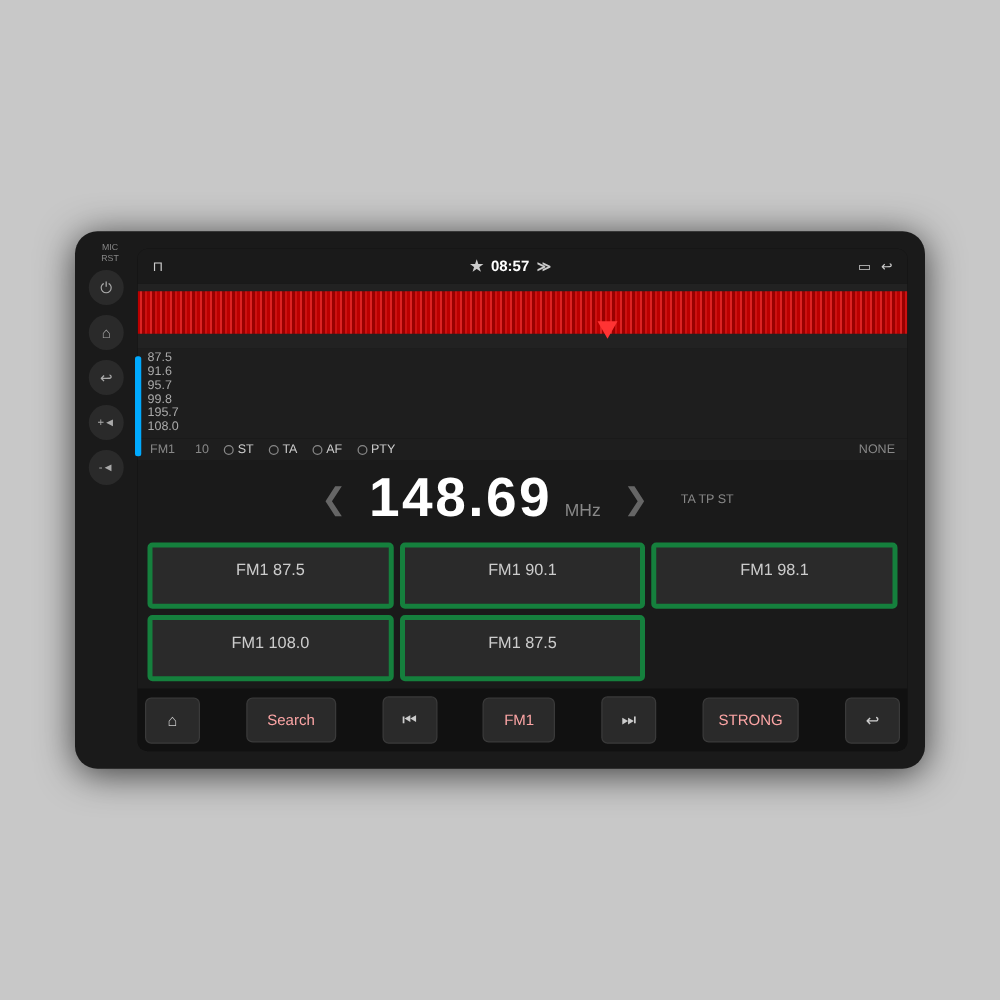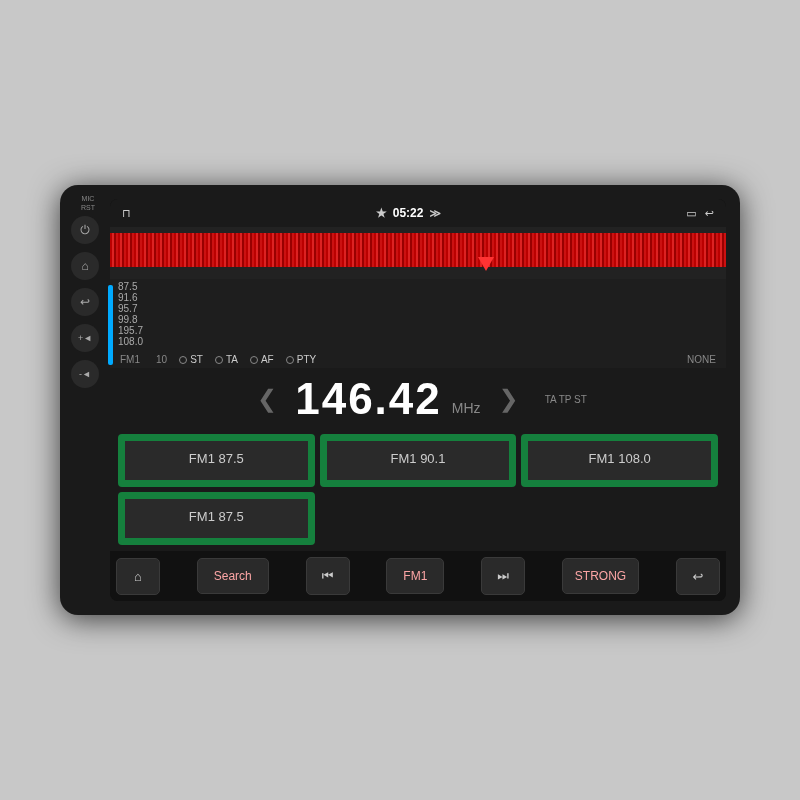--- a/index.html
+++ b/index.html
@@ -156,21 +156,21 @@
     .presets-area {
       background: #1a1a1a;
       padding: 6px 8px;
       display: grid;
       grid-template-columns: 1fr 1fr 1fr;
       gap: 5px;
       flex: 1;
     }
     .preset-btn {
       background: #2a2a2a;
-      border: 7px solid #15803d;
+      border: 4px solid #15803d;
       border-radius: 4px;
       color: #ccc;
       font-size: 13px;
       padding: 10px 0;
       text-align: center;
       cursor: pointer;
     }
 
     
     .bottom-controls {
@@ -215,21 +215,21 @@
   <div class="blue-bar"></div>
 
   <div class="screen">
 
     <div class="status-bar">
       <div class="status-left">
         <span class="status-icon">⊓</span>
       </div>
       <div class="status-center">
         <span class="status-icon" style="font-size:12px;">★</span>
-        <span>05:22</span>
+        <span>08:57</span>
         <span class="status-icon">≫</span>
       </div>
       <div class="status-right">
         <span class="status-icon">▭</span>
         <span class="status-icon">↩</span>
       </div>
     </div>
 
     <div class="freq-scale-container">
       <div class="freq-scale-bar" style="background: repeating-linear-gradient(90deg, #bb0000 0px, #bb0000 2px, #dd2222 2px, #dd2222 4px, #990000 4px, #990000 6px, #cc1111 6px, #cc1111 8px); height:34px; margin-top:6px;">
@@ -263,36 +263,39 @@
       </div>
       <div class="radio-option">
         <div class="radio-dot"></div>
         <span>PTY</span>
       </div>
       <span class="none-label">NONE</span>
     </div>
 
     <div class="freq-display">
       <div class="freq-arrow">❮</div>
-      <span class="freq-number">146.42</span>
+      <span class="freq-number">148.69</span>
       <span class="freq-unit">MHz</span>
       <div class="freq-arrow">❯</div>
       <div class="freq-right-labels">
         <span>TA  TP  ST</span>
       </div>
     </div>
 
     <div class="presets-area">
       <div class="preset-btn">
         <span>FM1 87.5</span>
       </div>
       <div class="preset-btn">
         <span>FM1 90.1</span>
       </div>
       <div class="preset-btn">
+        <span>FM1 98.1</span>
+      </div>
+      <div class="preset-btn">
         <span>FM1 108.0</span>
       </div>
       <div class="preset-btn">
         <span>FM1 87.5</span>
       </div>
     </div>
 
     <div class="bottom-controls">
       <div class="ctrl-btn home-btn">
         <span>⌂</span>

